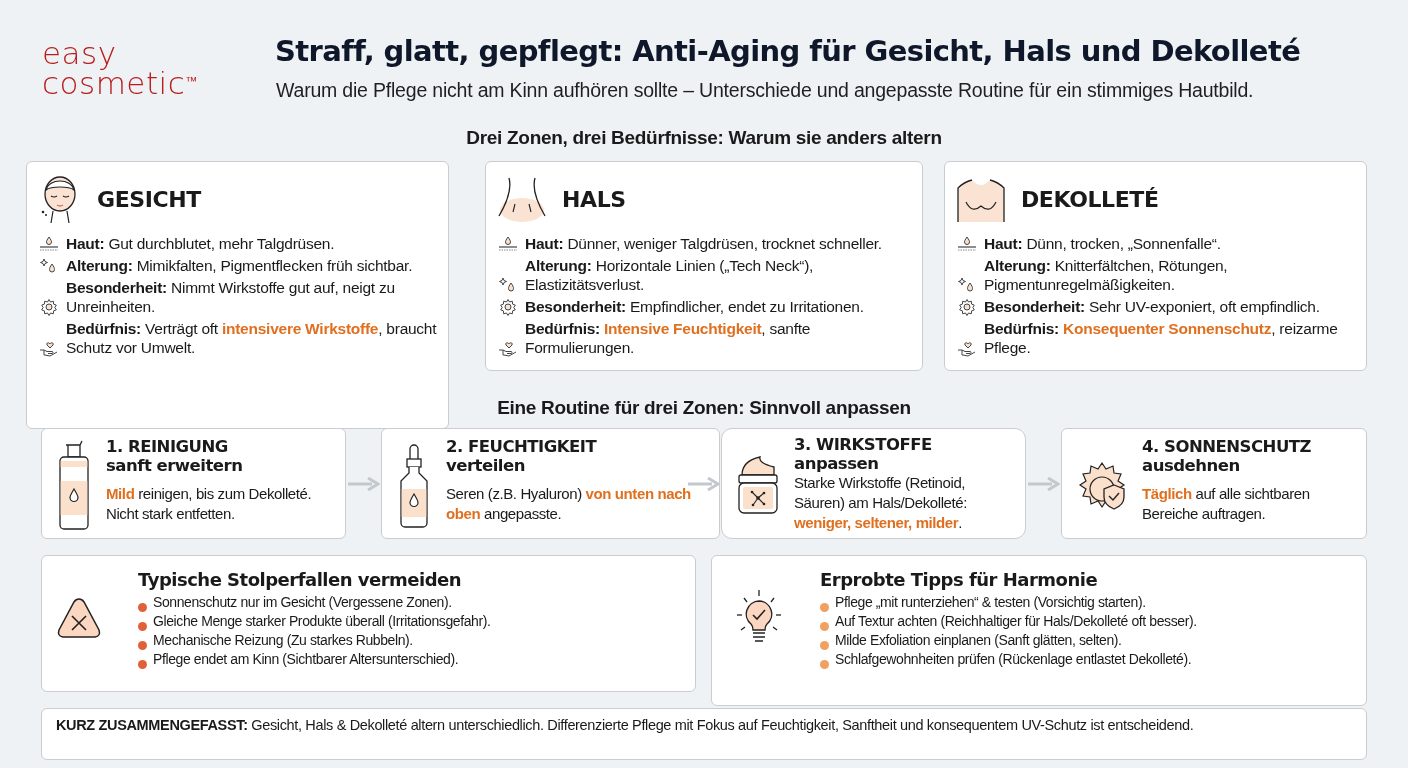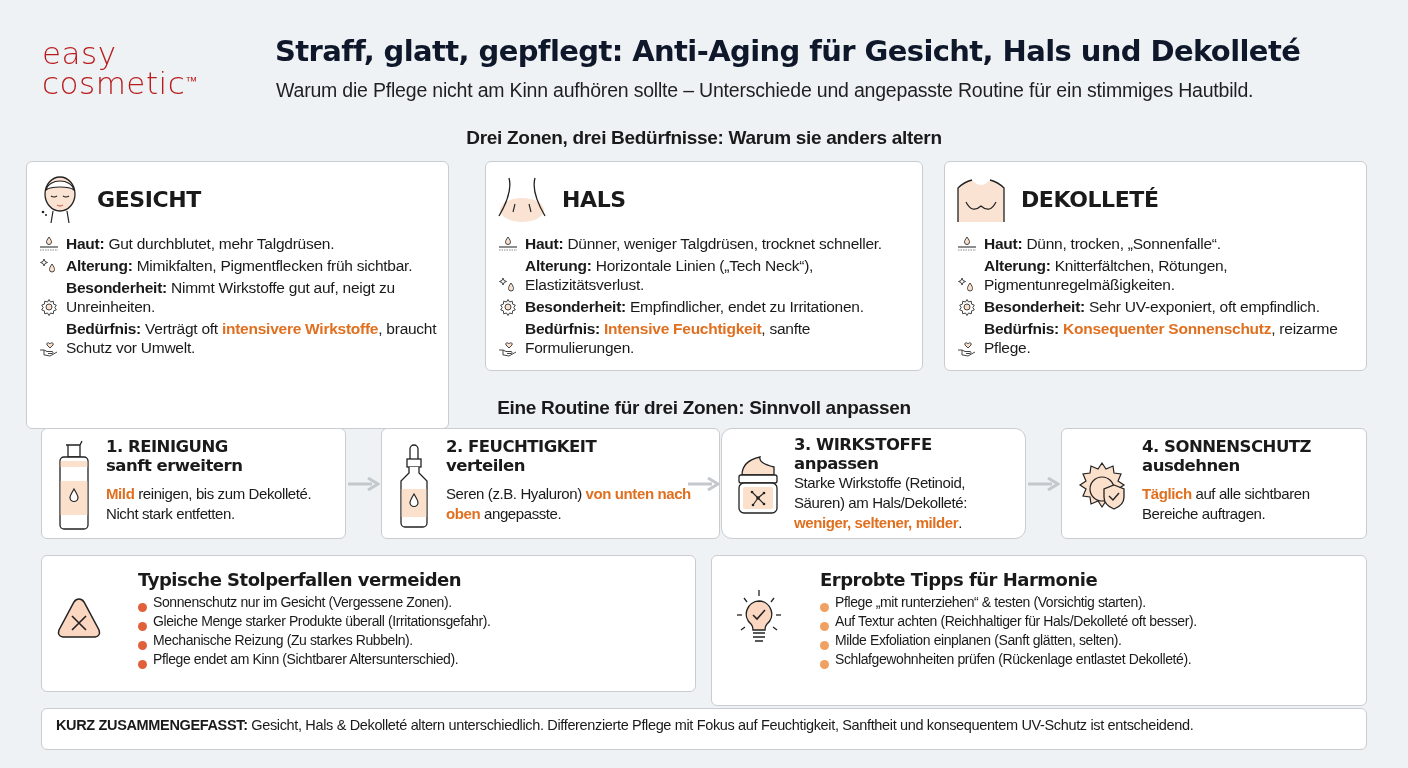--- a/index.html
+++ b/index.html
@@ -46,21 +46,21 @@
   .step { display: flex; padding: 8px 10px 0 14px; }
   .step svg { flex: none; }
   .step-text { margin-left: 14px; }
   .step-title { font-family: "DejaVu Sans", sans-serif; font-weight: bold; font-size: 16.5px; line-height: 19px; letter-spacing: -0.5px; }
   .step-body { font-size: 15px; line-height: 20px; margin-top: 9px; letter-spacing: -0.4px; }
   .step-body.tight { margin-top: 0; }
   .arrow { position: absolute; width: 32px; height: 14px; }
   .tips-title { font-family: "DejaVu Sans", sans-serif; font-weight: bold; font-size: 18px; letter-spacing: -0.5px; margin-bottom: 3px; }
   .tip { font-size: 14px; line-height: 19px; letter-spacing: -0.4px; display: flex; align-items: flex-end; }
   .dot { width: 9px; height: 9px; border-radius: 50%; margin-right: 6px; flex: none; }
-  .summary { position: absolute; left: 41px; top: 708px; width: 1326px; height: 42px;
+  .summary { position: absolute; left: 41px; top: 708px; width: 1326px; height: 52px;
     background: #fff; border: 1.5px solid #c9cdd1; border-radius: 6px;
     font-size: 14.5px; line-height: 32px; padding-left: 14px; letter-spacing: -0.35px; white-space: nowrap; }
   .summary b { font-weight: bold; }
 </style>
 </head>
 <body>
 
 <div class="logo">
   <div>easy</div>
   <div><span>cosmetic</span><span class="tm">™</span></div>

